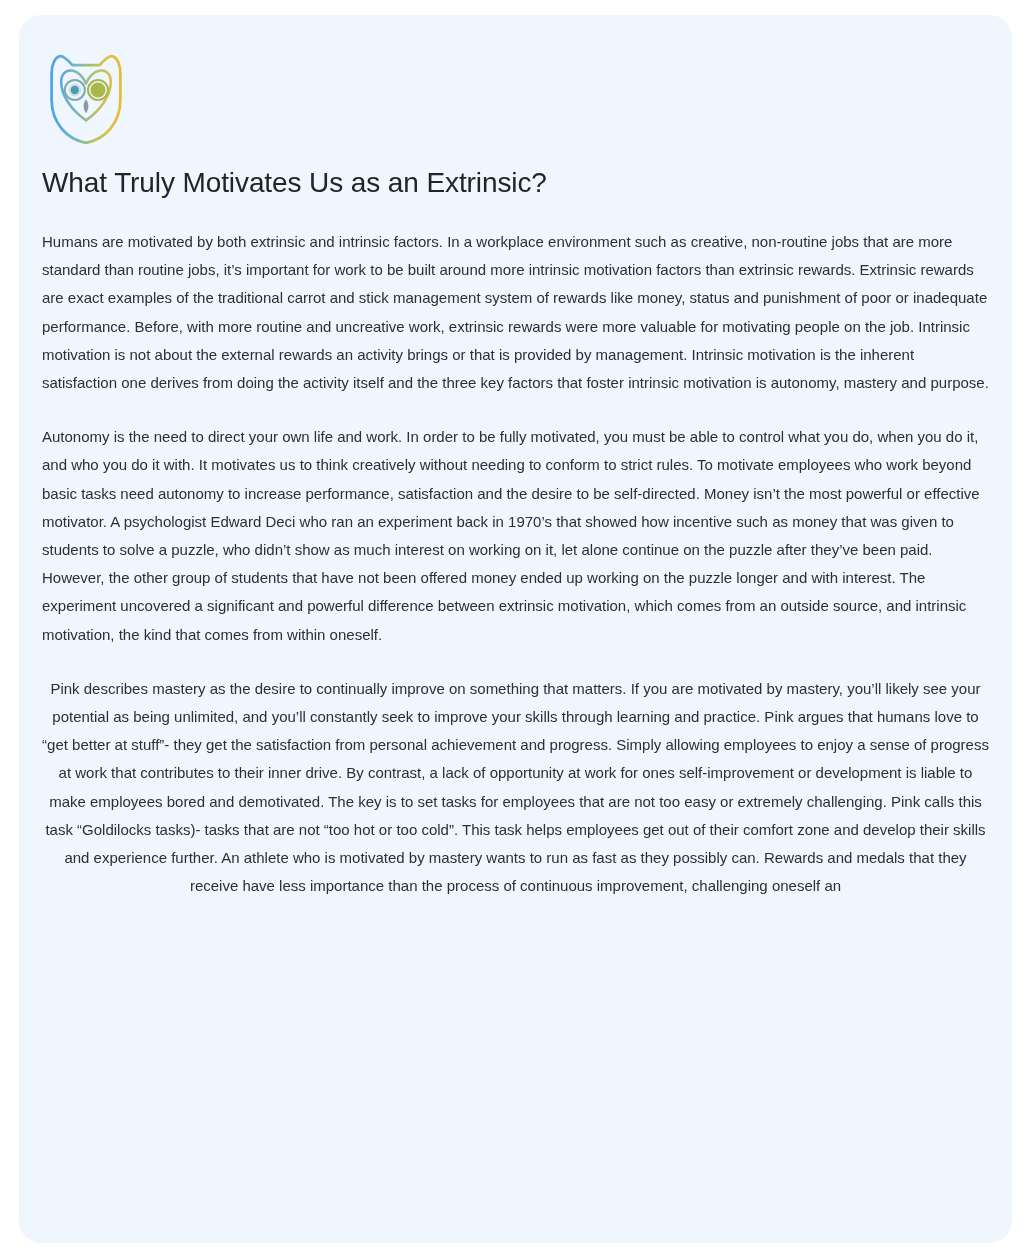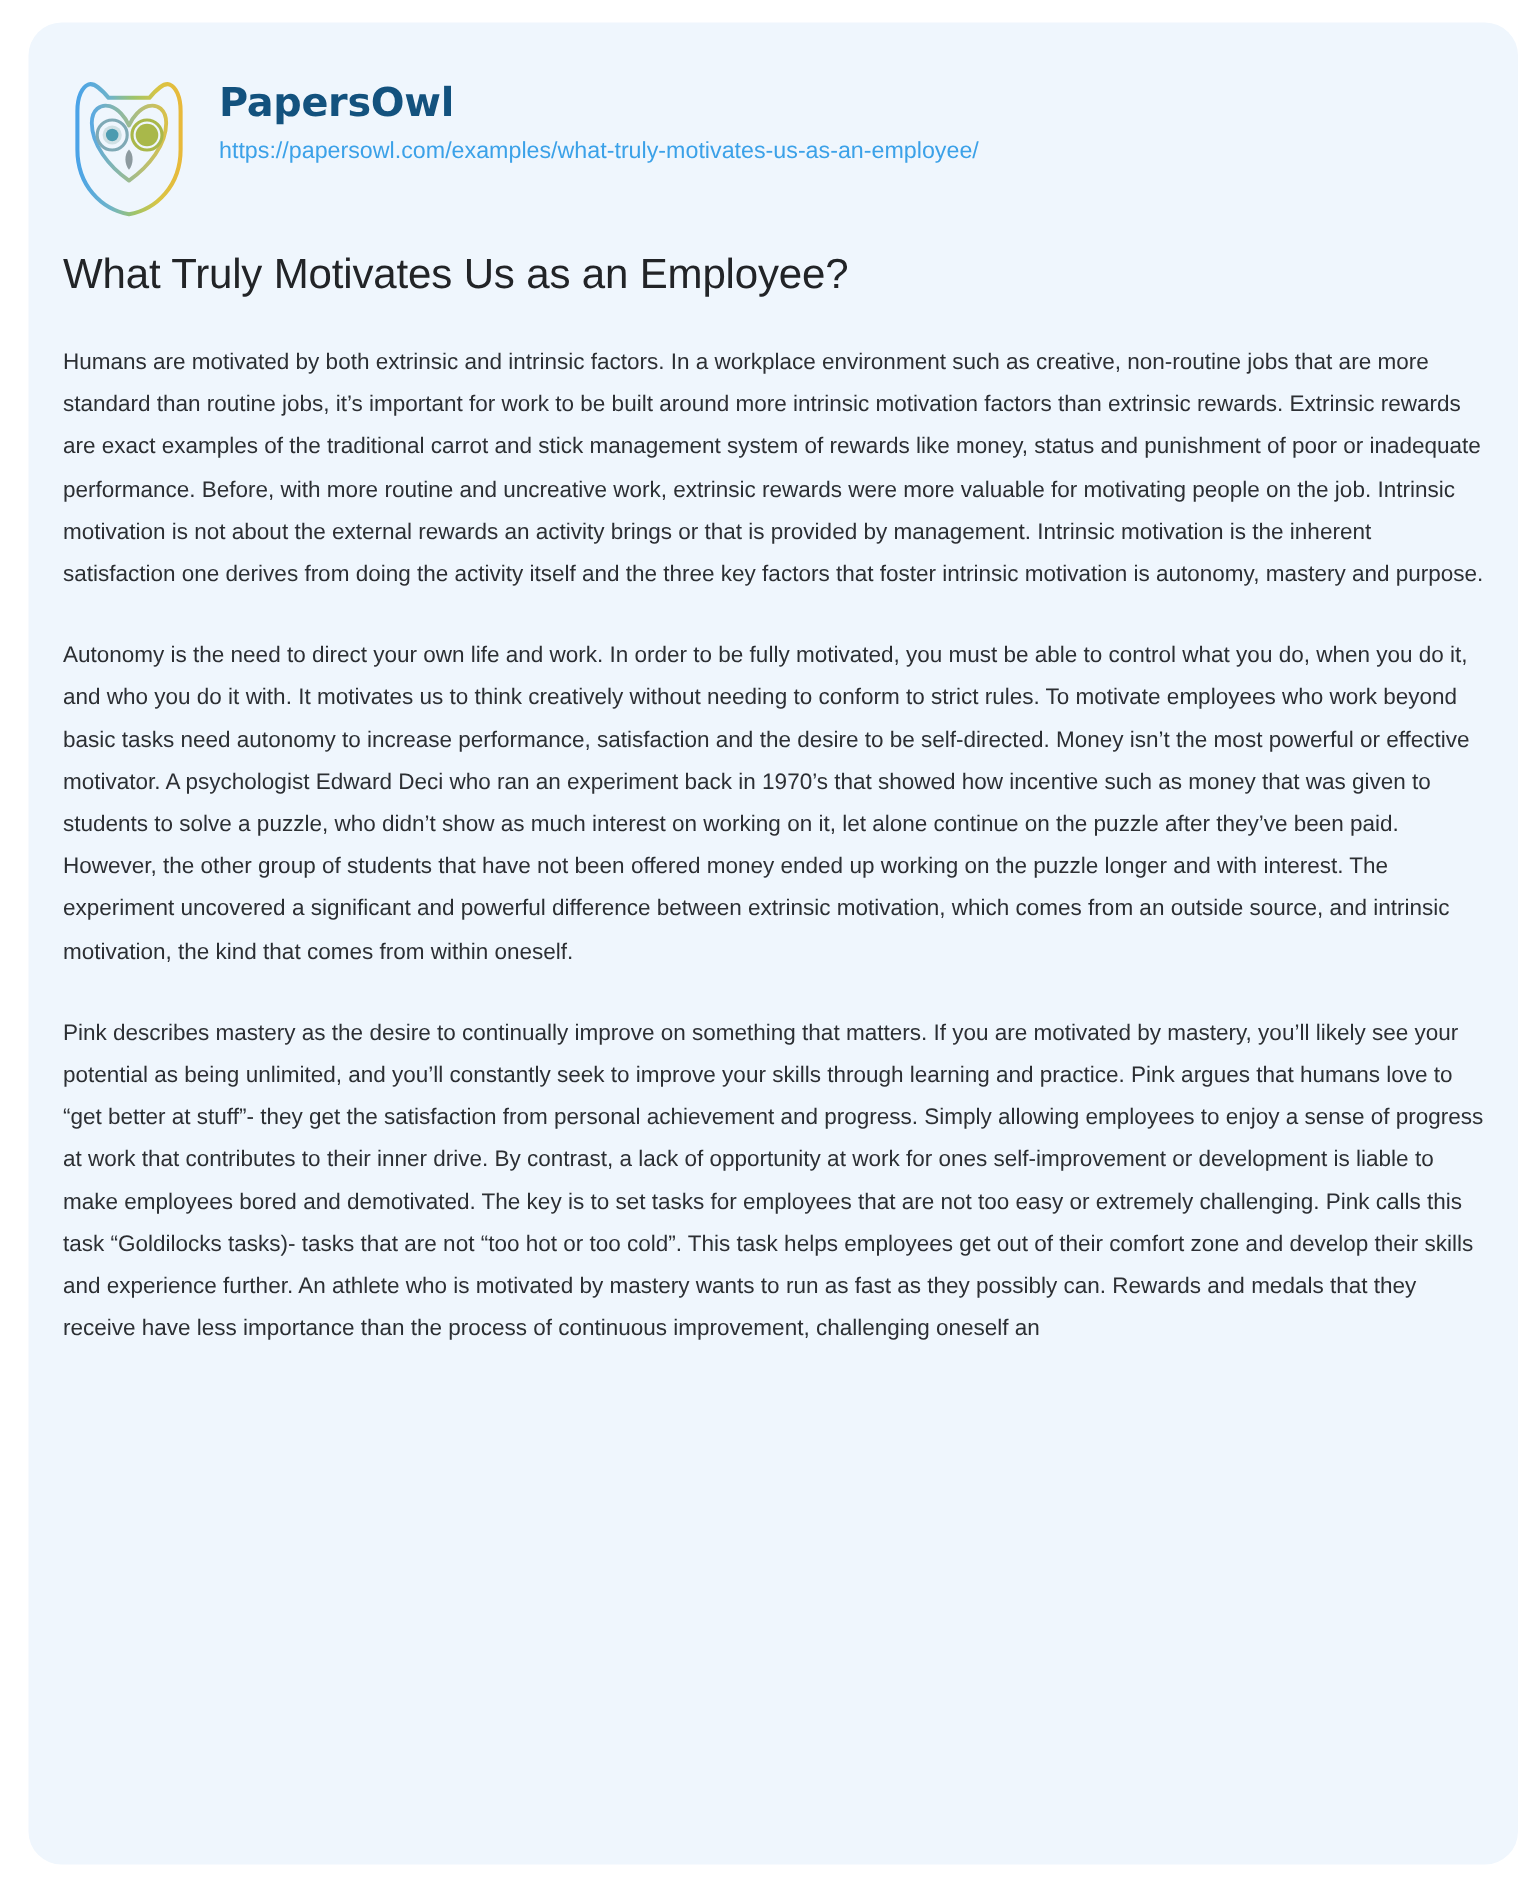--- a/index.html
+++ b/index.html
@@ -91,20 +91,21 @@
     color: #2c2f33;
     width: 947px;
   }
 
   .article-body p {
     margin: 0 0 26px 0;
     text-align: left;
   }
   .article-body p:last-child {
     margin-bottom: 0;
+    text-align: center;
   }
 </style>
 </head>
 <body>
 
 <div class="page-card">
 
   <div class="site-header">
 
     <span class="brand-logo">
@@ -135,29 +136,25 @@
         <circle cx="41" cy="50" r="8" fill="#cfe0e4"></circle>
         <circle cx="41" cy="50" r="5.2" fill="#4c9bb0"></circle>
 
         <circle cx="70" cy="50" r="12.5" fill="none" stroke="#a9b84a" stroke-width="2.6"></circle>
         <circle cx="70" cy="50" r="9.4" fill="#a9b84a"></circle>
 
         <path d="M55 62 C51 66 51 74 55 79 C59 74 59 66 55 62 Z" fill="#8d9a9f"></path>
       </svg>
     </span>
 
-    <div class="brand-text-block">
-      <div class="brand-wordmark">PapersOwl</div>
-      <div class="site-url">https://papersowl.com/examples/what-truly-motivates-us-as-an-employee/</div>
-    </div>
 
   </div>
 
   <div class="article">
-    <h1 class="article-title">What Truly Motivates Us as an Employee?</h1>
+    <h1 class="article-title">What Truly Motivates Us as an Extrinsic?</h1>
 
     <div class="article-body">
       <p>Humans are motivated by both extrinsic and intrinsic factors. In a workplace environment such as creative, non-routine jobs that are more standard than routine jobs, it’s important for work to be built around more intrinsic motivation factors than extrinsic rewards. Extrinsic rewards are exact examples of the traditional carrot and stick management system of rewards like money, status and punishment of poor or inadequate performance. Before, with more routine and uncreative work, extrinsic rewards were more valuable for motivating people on the job. Intrinsic motivation is not about the external rewards an activity brings or that is provided by management. Intrinsic motivation is the inherent satisfaction one derives from doing the activity itself and the three key factors that foster intrinsic motivation is autonomy, mastery and purpose.</p>
       <p>Autonomy is the need to direct your own life and work. In order to be fully motivated, you must be able to control what you do, when you do it, and who you do it with. It motivates us to think creatively without needing to conform to strict rules. To motivate employees who work beyond basic tasks need autonomy to increase performance, satisfaction and the desire to be self-directed. Money isn’t the most powerful or effective motivator. A psychologist Edward Deci who ran an experiment back in 1970’s that showed how incentive such as money that was given to students to solve a puzzle, who didn’t show as much interest on working on it, let alone continue on the puzzle after they’ve been paid. However, the other group of students that have not been offered money ended up working on the puzzle longer and with interest. The experiment uncovered a significant and powerful difference between extrinsic motivation, which comes from an outside source, and intrinsic motivation, the kind that comes from within oneself.</p>
       <p>Pink describes mastery as the desire to continually improve on something that matters. If you are motivated by mastery, you’ll likely see your potential as being unlimited, and you’ll constantly seek to improve your skills through learning and practice. Pink argues that humans love to “get better at stuff”- they get the satisfaction from personal achievement and progress. Simply allowing employees to enjoy a sense of progress at work that contributes to their inner drive. By contrast, a lack of opportunity at work for ones self-improvement or development is liable to make employees bored and demotivated. The key is to set tasks for employees that are not too easy or extremely challenging. Pink calls this task “Goldilocks tasks)- tasks that are not “too hot or too cold”. This task helps employees get out of their comfort zone and develop their skills and experience further. An athlete who is motivated by mastery wants to run as fast as they possibly can. Rewards and medals that they receive have less importance than the process of continuous improvement, challenging oneself an</p>
     </div>
   </div>
 
 </div>
 

